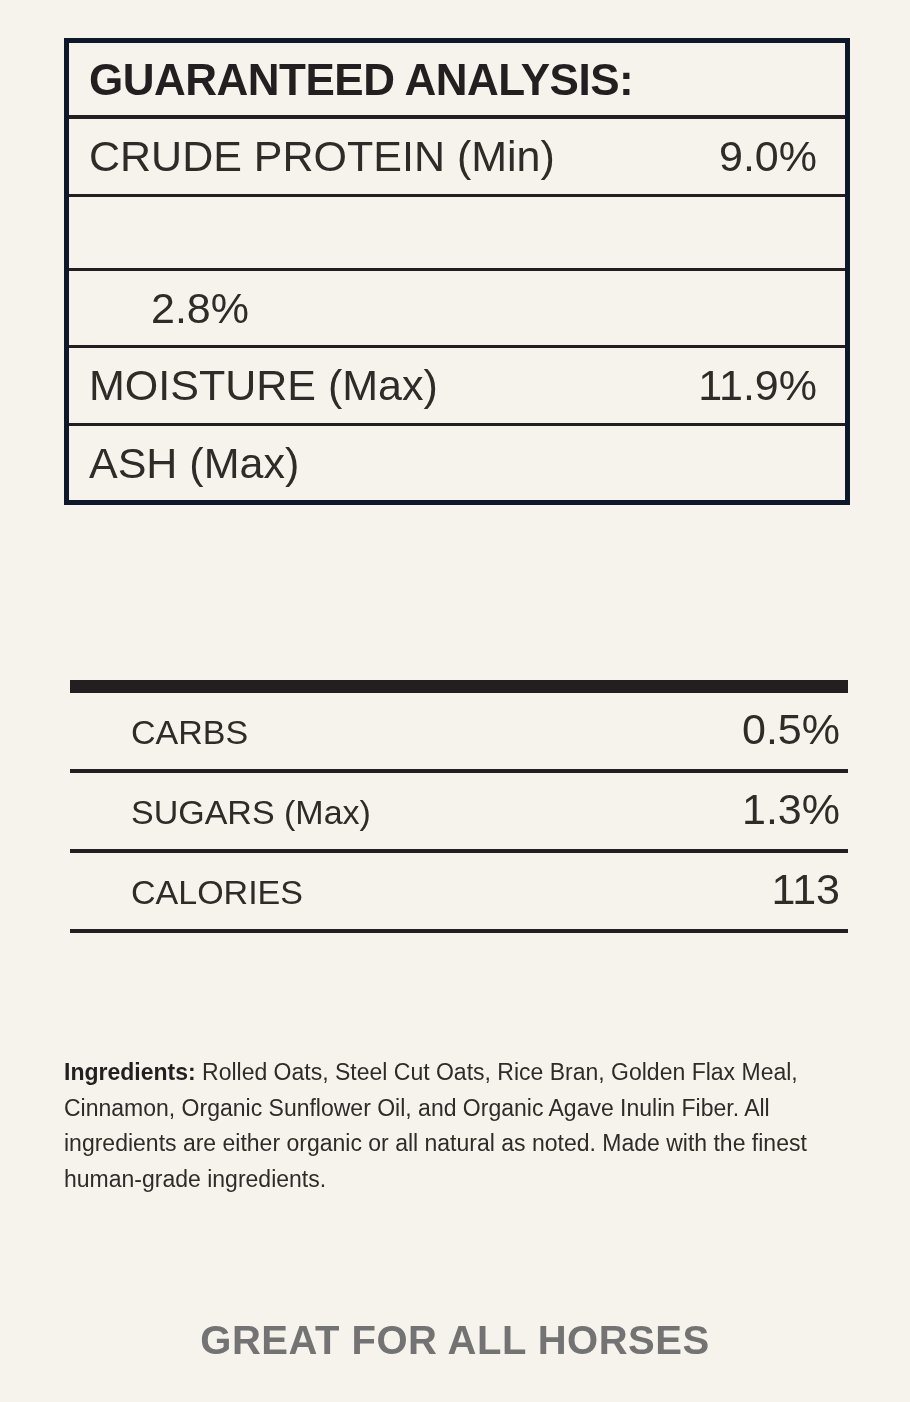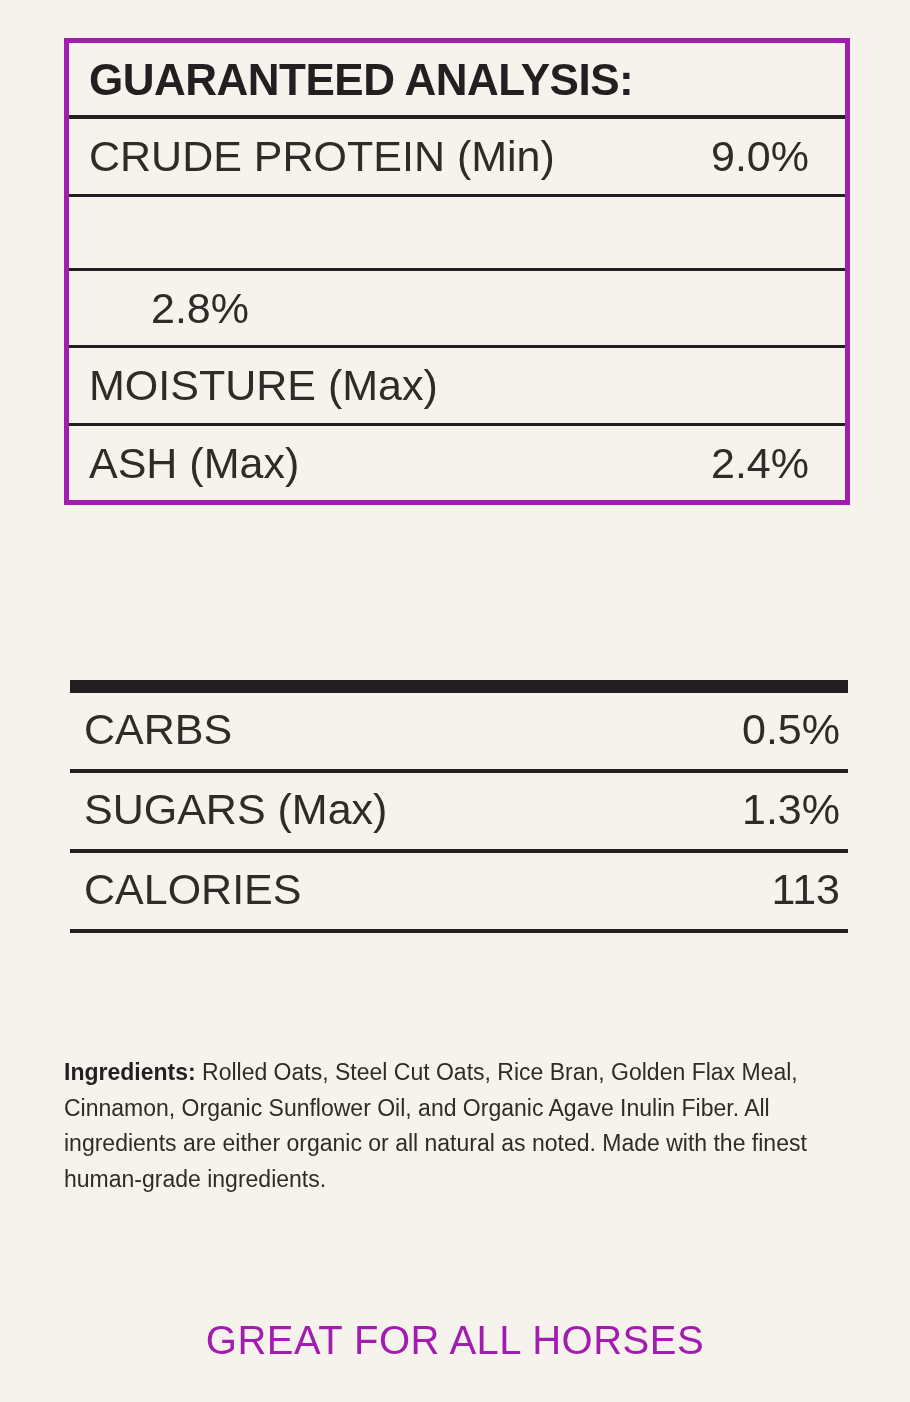--- a/index.html
+++ b/index.html
@@ -23,41 +23,41 @@
     background: #f6f3ec;
     box-sizing: border-box;
   }
   
   .ga-box {
     position: absolute;
     left: 64px;
     top: 38px;
     width: 786px;
     box-sizing: border-box;
-    border: 5px solid #a21caf;
+    border: 5px solid #0f172a;
     background: #f6f3ec;
   }
   .ga-title-row {
     border-bottom: 4px solid #231f20;
     padding: 14px 20px 12px 20px;
   }
   .ga-title {
     font-size: 44px;
     font-weight: bold;
     letter-spacing: -0.5px;
     color: #231f20;
     line-height: 1.05;
     white-space: nowrap;
   }
   .ga-row {
     display: flex;
     align-items: baseline;
     justify-content: space-between;
     border-bottom: 3px solid #231f20;
-    padding: 13px 36px 12px 20px;
+    padding: 13px 28px 12px 20px;
     min-height: 74px;
     box-sizing: border-box;
   }
   .ga-row:last-child {
     border-bottom: none;
   }
   .ga-name {
     font-size: 43px;
     color: #2e2b28;
     line-height: 1.15;
@@ -86,23 +86,24 @@
   .extra-row {
     display: flex;
     align-items: baseline;
     justify-content: space-between;
     border-bottom: 4px solid #231f20;
     padding: 12px 8px 10px 14px;
     min-height: 80px;
     box-sizing: border-box;
   }
   .extra-name {
-    font-size: 43px;
+    font-size: 34px;
     color: #2e2b28;
     white-space: nowrap;
+    margin-left: 47px;
   }
   .extra-value {
     font-size: 43px;
     color: #2e2b28;
     white-space: nowrap;
     text-align: right;
     min-width: 150px;
   }
   
   .ingredients {
@@ -119,23 +120,23 @@
     color: #231f20;
   }
   
   .tagline {
     position: absolute;
     left: 0;
     top: 1318px;
     width: 910px;
     text-align: center;
     font-size: 40px;
-    font-weight: normal;
+    font-weight: bold;
     letter-spacing: 0.5px;
-    color: #a21caf;
+    color: #737373;
   }
 </style>
 </head>
 <body>
 
 <div class="label-panel">
 
   <div class="ga-box">
     <div class="ga-title-row">
       <div class="ga-title">GUARANTEED ANALYSIS:</div>
@@ -145,24 +146,24 @@
       <span class="ga-name">CRUDE PROTEIN (Min)</span>
       <span class="ga-value">9.0%</span>
     </div>
     <div class="ga-row">
     </div>
     <div class="ga-row">
       <span class="ga-value">2.8%</span>
     </div>
     <div class="ga-row">
       <span class="ga-name">MOISTURE (Max)</span>
+      <span class="ga-value">11.9%</span>
     </div>
     <div class="ga-row">
       <span class="ga-name">ASH (Max)</span>
-      <span class="ga-value">2.4%</span>
     </div>
   </div>
 
   <div class="extra-block">
     <div class="thick-rule"></div>
     <div class="extra-row">
       <span class="extra-name">CARBS</span>
       <span class="extra-value">0.5%</span>
     </div>
     <div class="extra-row">

